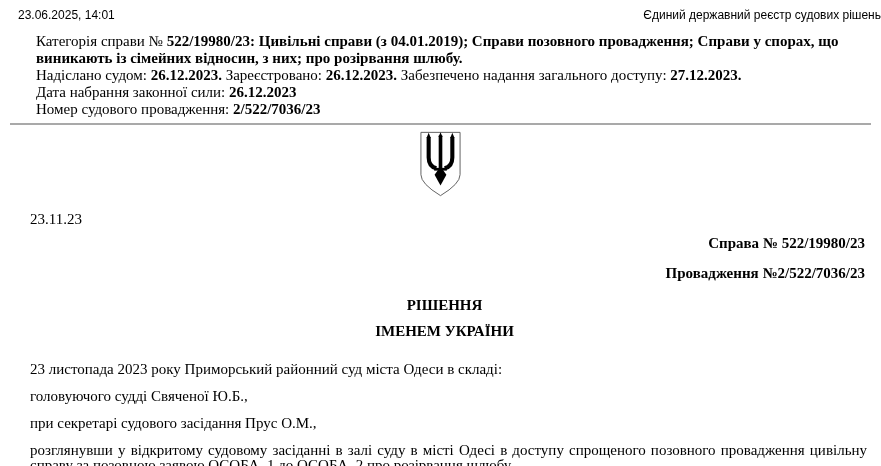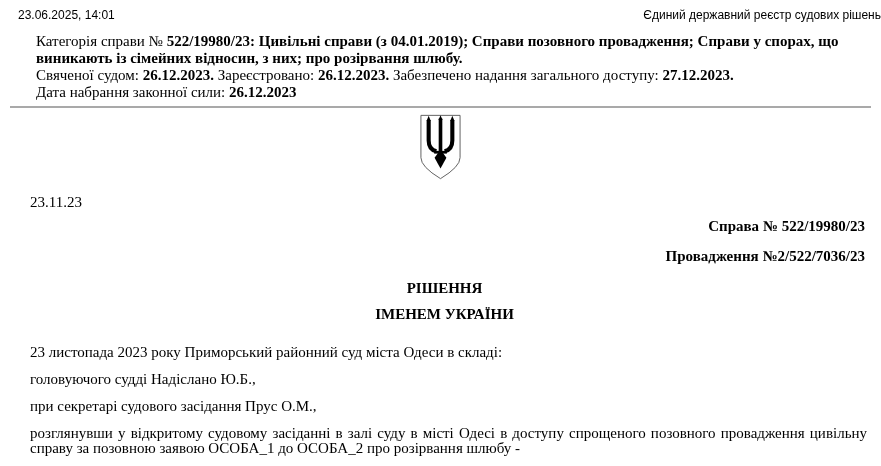--- a/index.html
+++ b/index.html
@@ -37,28 +37,30 @@
 <body>
 
 <div class="topbar">
   <span class="topbar-left">23.06.2025, 14:01</span>
   <span class="topbar-center">Єдиний державний реєстр судових рішень</span>
 </div>
 
 <div class="meta">
   <p><span>Категорія справи №</span>
 <b>522/19980/23: Цивільні справи (з 04.01.2019); Справи позовного провадження; Справи у спорах, що виникають із сімейних відносин, з них; про розірвання шлюбу.</b></p>
-  <p><span>Свяченої судом:</span>
+  <p><span>Надіслано судом:</span>
 <b>26.12.2023.</b>
 <span>Зареєстровано:</span>
 <b>26.12.2023.</b>
 <span>Забезпечено надання загального доступу:</span>
 <b>27.12.2023.</b></p>
   <p><span>Дата набрання законної сили:</span>
 <b>26.12.2023</b></p>
+  <p><span>Номер судового провадження:</span>
+<b>2/522/7036/23</b></p>
 </div>
 
 <hr class="rule">
 
 <div class="emblem-row">
   <svg width="47" height="66" viewBox="0 0 100 145" xmlns="http://www.w3.org/2000/svg">
     <path d="M7 3 H93 V96 Q93 116 50 142 Q7 116 7 96 Z" fill="#ffffff" stroke="#555555" stroke-width="2"></path>
     <g fill="none" stroke="#000000" stroke-width="9">
       <path d="M24 13 V58 Q24 78 41 82"></path>
       <path d="M76 13 V58 Q76 78 59 82"></path>
@@ -79,16 +81,16 @@
   <div class="ref2">Провадження №2/522/7036/23</div>
 </div>
 
 <div class="headings">
   <div class="h1">РІШЕННЯ</div>
   <div class="h2">ІМЕНЕМ УКРАЇНИ</div>
 </div>
 
 <div class="body-paras">
   <p>23 листопада 2023 року Приморський районний суд міста Одеси в складі:</p>
-  <p>головуючого судді Надіслано Ю.Б.,</p>
+  <p>головуючого судді Свяченої Ю.Б.,</p>
   <p>при секретарі судового засідання Прус О.М.,</p>
   <p class="justify">розглянувши у відкритому судовому засіданні в залі суду в місті Одесі в доступу спрощеного позовного провадження цивільну справу за позовною заявою ОСОБА_1 до ОСОБА_2 про розірвання шлюбу -</p>
 </div>
 
 </body></html>

